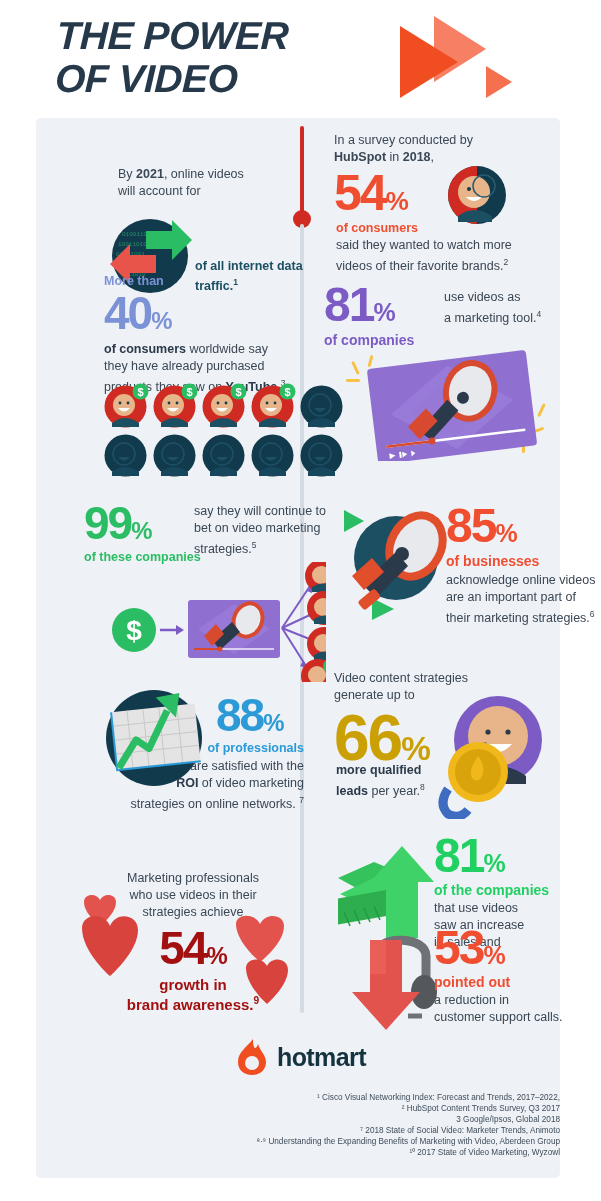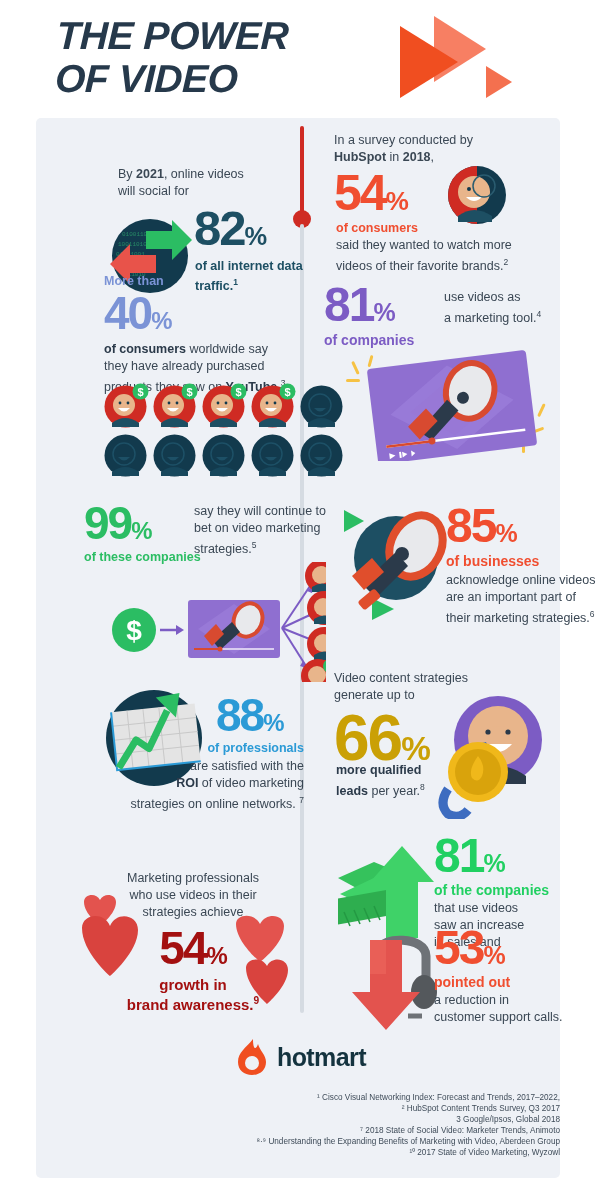--- a/index.html
+++ b/index.html
@@ -96,37 +96,34 @@
 
     <div class="timeline">
       <div class="tl-red"></div>
       <div class="tl-dot"></div>
       <div class="tl-gray"></div>
     </div>
 
     <div class="blk" style="left:38px; top:14px; width:225px;margin-top:34px;">
       <div class="lead" style="text-align:left; padding-left:44px;">
         <span>By </span><b>2021</b><span>,  online videos</span><br>
-        <span>will social for</span>
+        <span>will account for</span>
       </div>
       <svg style="position:absolute; left:26px; top:40px;" width="98" height="92" viewBox="0 0 98 92">
         <ellipse cx="50" cy="50" rx="38" ry="37" fill="#123a4d"></ellipse>
         <g fill="#2ea36d" opacity="0.75" font-size="6" font-family="Liberation Mono, monospace">
           <text x="22" y="30">0100110</text>
             <text x="18" y="40">10011010</text>
           <text x="16" y="50">01101001</text>
             <text x="18" y="60">1100101</text>
           <text x="24" y="70">011010</text>
         </g>
         <path d="M30 78 L10 58 L30 38 L30 49 L56 49 L56 67 L30 67 Z" fill="#e8534a"></path>
         <path d="M72 14 L92 34 L72 54 L72 43 L46 43 L46 25 L72 25 Z" fill="#2bbd63"></path>
       </svg>
-      <div class="big c-navy" style="position:absolute; left:120px; top:38px; font-size:49px;">
-        <span>82</span><span class="pct">%</span>
-      </div>
       <div class="sub c-navy" style="position:absolute; left:121px; top:92px; width:115px;">
         <span>of all internet data</span><br>
         <span>traffic.</span><sup>1</sup>
       </div>
     </div>
 
     <div class="blk" style="left:298px; top:14px; width:206px;">
       <div class="lead">
         <span>In a survey conducted by</span><br>
         <b>HubSpot</b><span> in </span><b>2018</b><span>,</span>

